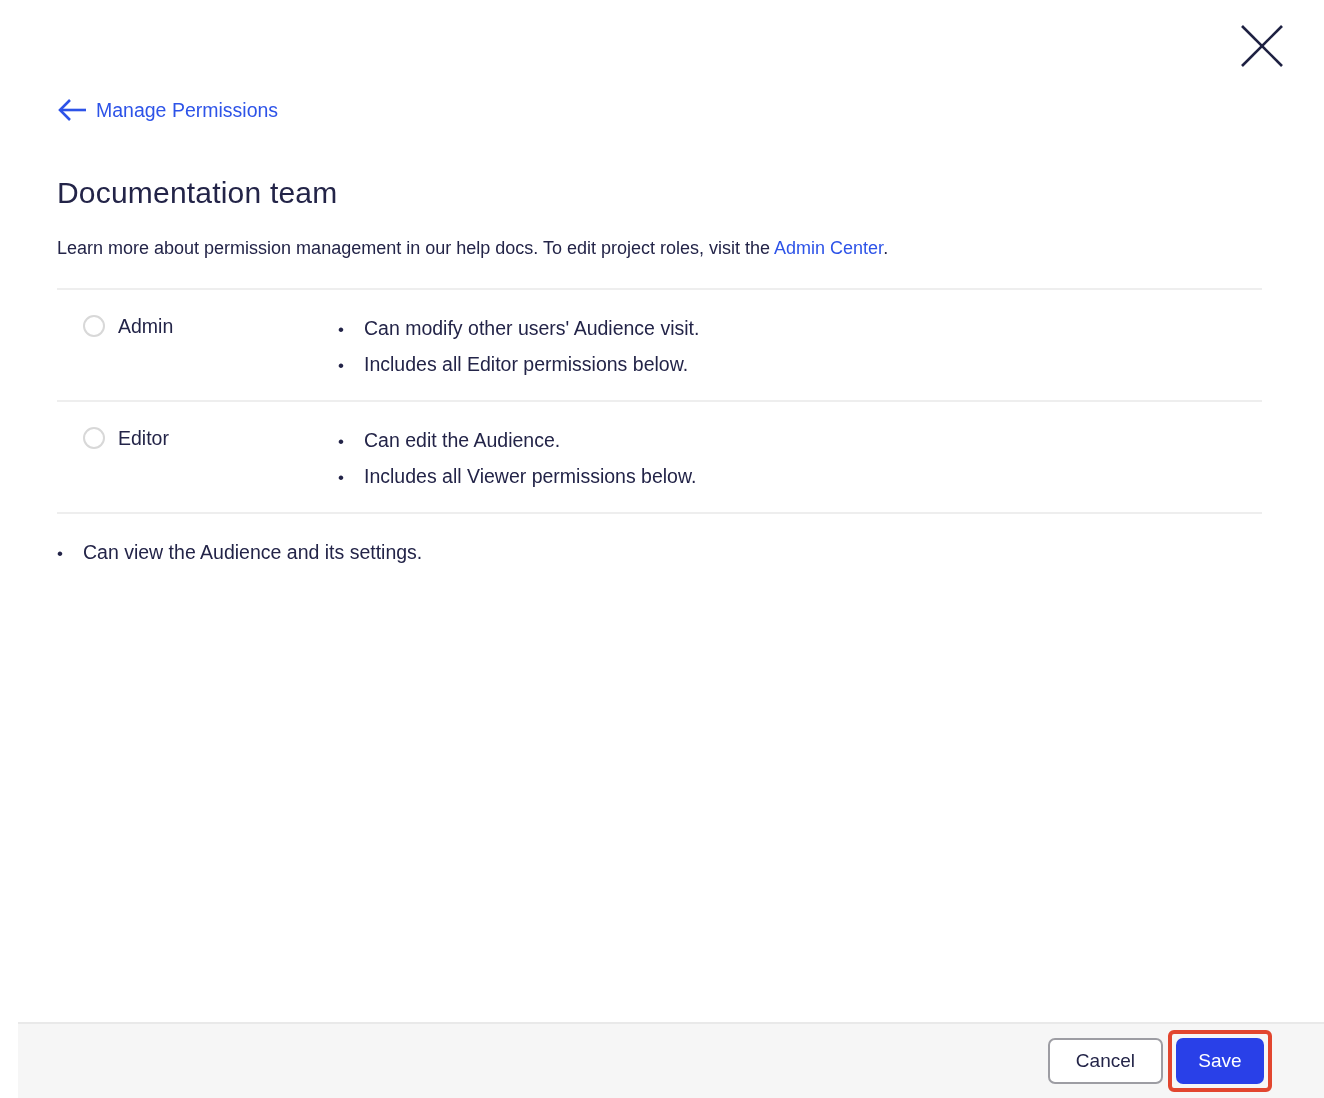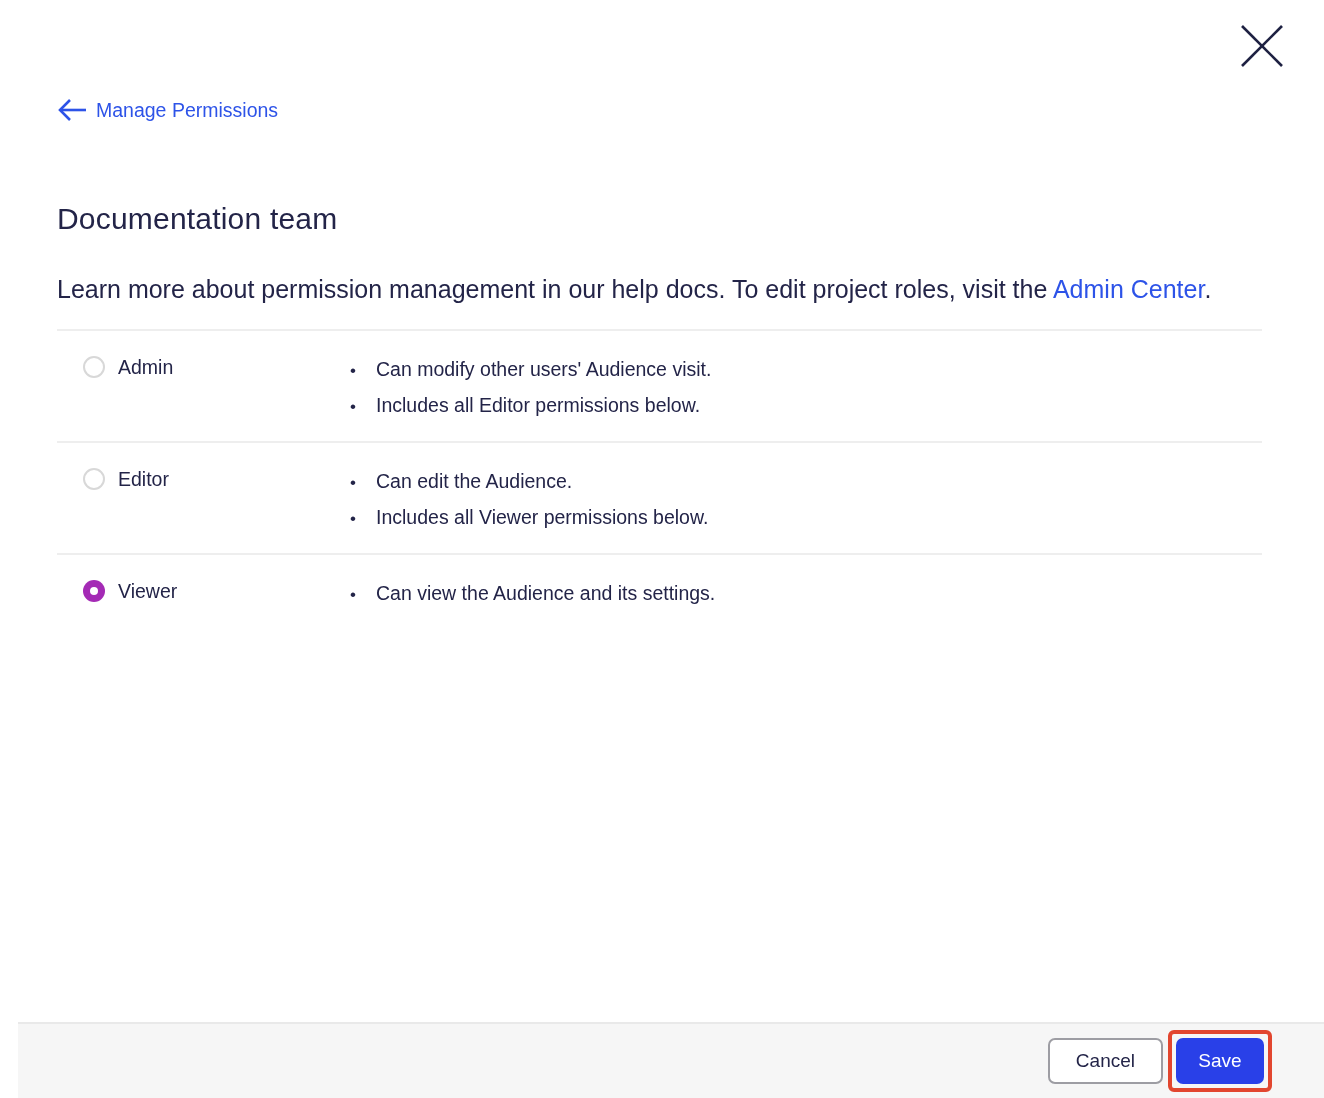--- a/index.html
+++ b/index.html
@@ -39,29 +39,29 @@
     display:inline-flex;
     align-items:center;
     gap:8px;
     color:var(--link-blue);
     font-size:19.5px;
     text-decoration:none;
     cursor:pointer;
   }
   .back-link .arrow{display:inline-flex;}
   h1.page-title{
-    margin-top:76px;
+    margin-top:50px;
     font-size:30px;
     font-weight:400;
     color:var(--text-navy);
     letter-spacing:.2px;
   }
   p.description{
-    margin-top:39px;
-    font-size:25px;
+    margin-top:24px;
+    font-size:18px;
     line-height:28px;
     color:var(--text-navy);
   }
   p.description a{
     color:var(--link-blue);
     text-decoration:none;
     cursor:pointer;
   }
   h2.section-heading{
     margin-top:54px;
@@ -70,21 +70,20 @@
     color:var(--text-navy);
     letter-spacing:.2px;
   }
   .roles{
     margin-top:26px;
   }
   .role-row{
     display:flex;
     border-top:2px solid var(--divider);
     padding:21px 0 17px 0;
-    gap:12px;
   }
   .role-row.last{padding-bottom:40px;}
   .role-left{
     width:281px;
     flex:0 0 281px;
     padding-left:26px;
     display:flex;
     align-items:flex-start;
     gap:13px;
   }
@@ -229,24 +228,20 @@
             <span>Can edit the Audience.</span>
           </li>
           <li>
             <span class="bullet-dot">•</span>
             <span>Includes all Viewer permissions below.</span>
           </li>
         </ul>
       </div>
 
       <div class="role-row last">
-        <div class="role-left">
-          <span class="radio selected"></span>
-          <span class="role-label">Viewer</span>
-        </div>
         <ul class="perm-list">
           <li>
             <span class="bullet-dot">•</span>
             <span>Can view the Audience and its settings.</span>
           </li>
         </ul>
       </div>
 
     </div>
   </div>

